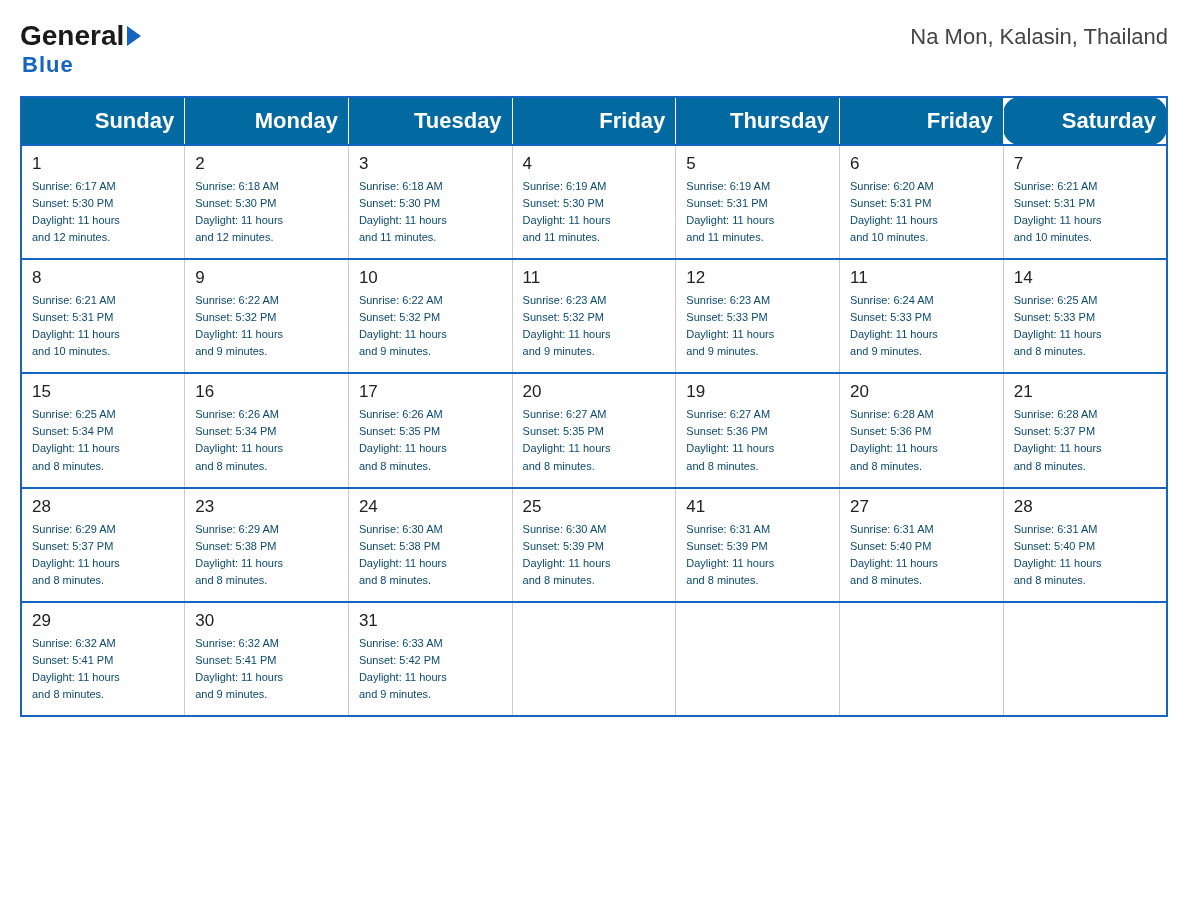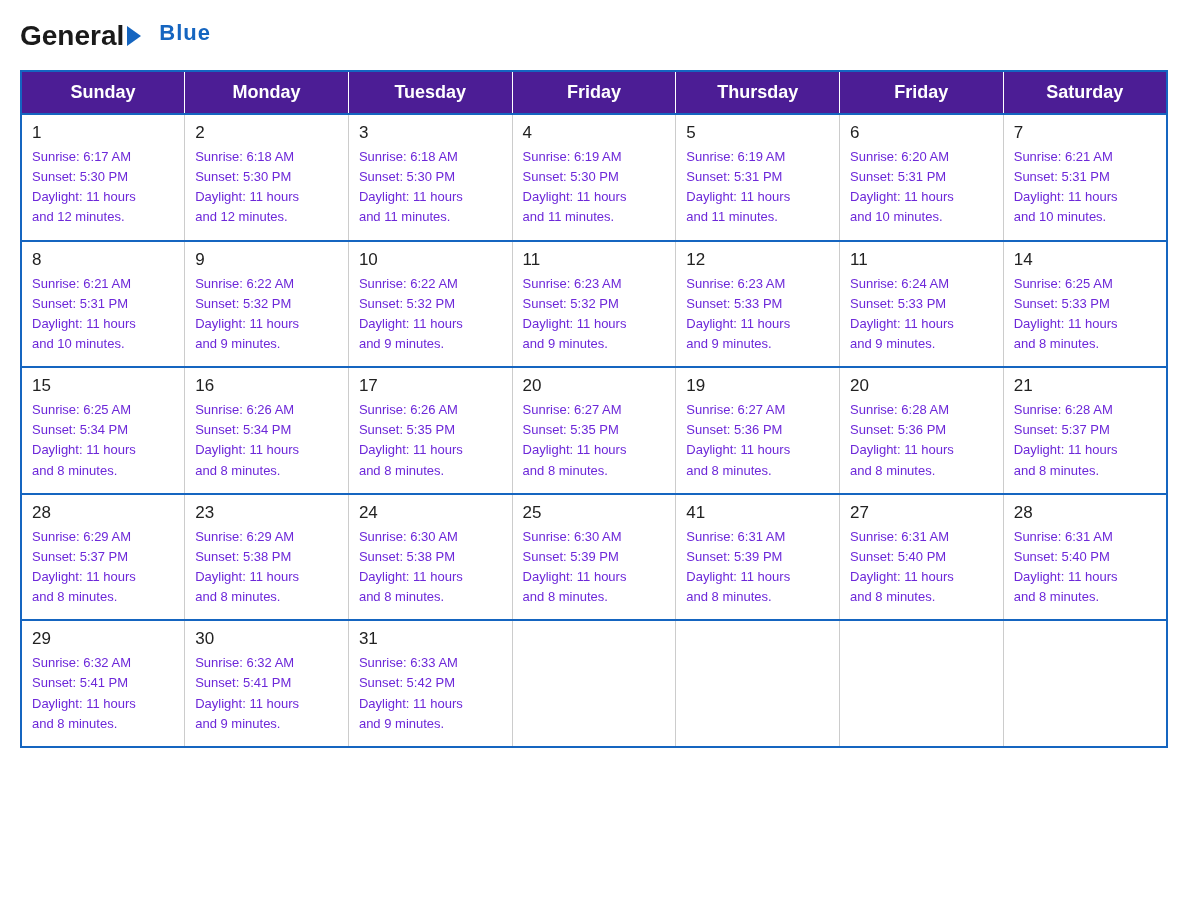--- a/index.html
+++ b/index.html
@@ -11,21 +11,21 @@
       padding: 20px;
     }
     .header {
       display: flex;
       justify-content: space-between;
       align-items: flex-start;
       margin-bottom: 18px;
     }
     .logo-area {
       display: flex;
-      flex-direction: row;
+      flex-direction: column;
       align-items: flex-start;
     }
     .logo-text {
       display: flex;
       align-items: center;
       font-size: 28px;
       font-weight: bold;
     }
     .logo-general {
       color: #1a1a1a;
@@ -36,21 +36,21 @@
       border-left: 14px solid #1565c0;
       border-top: 10px solid transparent;
       border-bottom: 10px solid transparent;
       margin: 0 3px;
       display: inline-block;
     }
     .logo-underline {
       color: #1565c0;
       font-size: 22px;
       font-weight: bold;
-      margin-left: 15px;
+      margin-left: 2px;
       letter-spacing: 1px;
     }
     .title-area {
       text-align: right;
     }
     .month-title {
       font-size: 52px;
       font-weight: bold;
       color: #1a1a1a;
       line-height: 1.1;
@@ -59,30 +59,31 @@
       font-size: 22px;
       color: #444;
       margin-top: 4px;
     }
     .calendar {
       width: 100%;
       border-collapse: collapse;
       border: 2px solid #1565c0;
     }
     .calendar thead tr th {
-      background-color: #4c1d95;
+      background-color: #0369a1;
       color: #fff;
-      font-size: 18px;
+      font-size: 22px;
       font-weight: bold;
       padding: 10px 10px;
-      text-align: center;
+      text-align: right;
       border-right: 1px solid #fff;
     }
     .calendar thead tr th:last-child {
       border-right: none;
+      border-radius: 17px;
     }
     .calendar tbody tr td {
       vertical-align: top;
       padding: 8px 10px 12px 10px;
       border-top: 2px solid #1565c0;
       border-right: 1px solid #ccc;
       font-size: 13px;
       color: #222;
       width: 14.28%;
       min-height: 100px;
@@ -90,40 +91,41 @@
     .calendar tbody tr td:last-child {
       border-right: none;
     }
     .day-number {
       font-size: 17px;
       font-weight: normal;
       color: #222;
       margin-bottom: 4px;
     }
     .day-info {
-      font-size: 13px;
+      font-size: 11px;
       line-height: 1.55;
-      color: #6d28d9;
+      color: #0c4a6e;
     }
     .empty-cell {
       background: #fff;
     }
   </style>
 </head>
 <body>
 
 <div class="header">
   <div class="logo-area">
     <div class="logo-text">
       <span class="logo-general">General</span>
       <span class="logo-triangle"></span>
     </div>
     <div class="logo-underline">Blue</div>
   </div>
   <div class="title-area">
+    <div class="location-title">Na Mon, Kalasin, Thailand</div>
   </div>
 </div>
 
 <table class="calendar">
   <thead>
     <tr>
 
     <th>Sunday</th>
         <th>Monday</th>
         <th>Tuesday</th>

